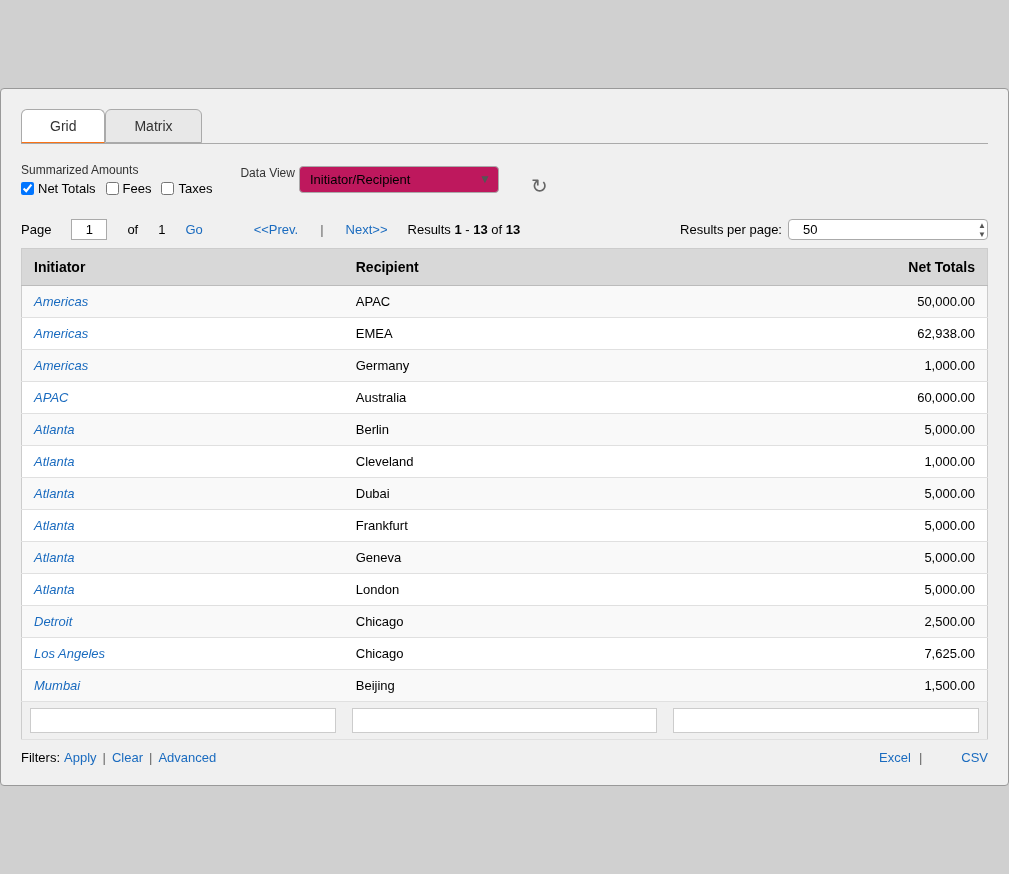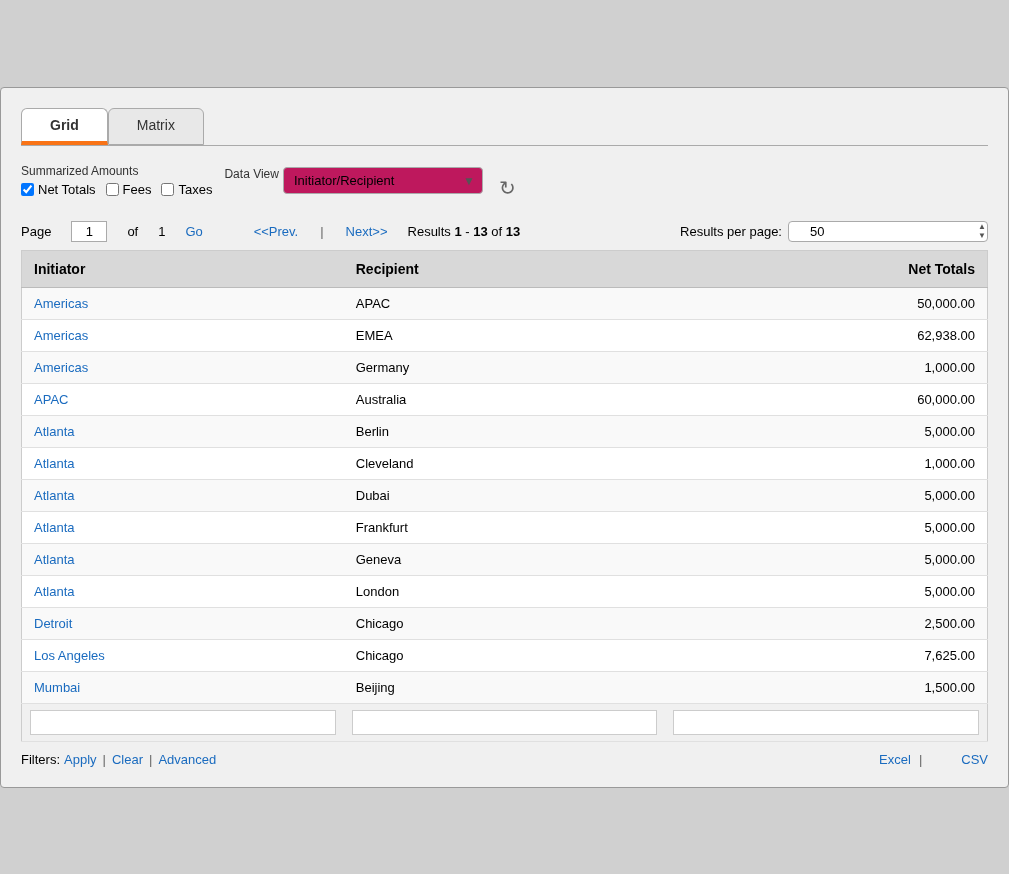--- a/index.html
+++ b/index.html
@@ -29,34 +29,34 @@
       padding: 8px 28px;
       border: 1px solid #aaa;
       background: #e8e8e8;
       cursor: pointer;
       border-radius: 6px 6px 0 0;
       font-size: 14px;
       color: #333;
     }
     .tab.active {
       background: #fff;
-      border-bottom: 4px solid #f97316;
-      font-weight: bold;
+      border-bottom: 1px solid #f97316;
+      font-weight: normal;
       z-index: 1;
     }
     .tab-bar-line {
       border-top: 1px solid #aaa;
       margin-bottom: 12px;
     }
 
     
     .controls {
       display: flex;
       align-items: center;
-      gap: 12px;
+      gap: 28px;
       margin-bottom: 17px;
     }
     .summarized-group {
       display: flex;
       flex-direction: column;
       gap: 4px;
     }
     .summarized-label {
       font-size: 12px;
       color: #333;
@@ -135,21 +135,21 @@
       cursor: pointer;
     }
     .pagination .pipe { color: #666; margin: 0 2px; }
     .results-per-page {
       margin-left: auto;
       display: flex;
       align-items: center;
       gap: 6px;
     }
     .results-per-page select {
-      padding: 2px 20px 2px 21px;
+      padding: 2px 20px 2px 14px;
       border: 1px solid #aaa;
       font-size: 13px;
       appearance: none;
       background: #fff;
       cursor: pointer;
     }
 
     
     .data-table {
       width: 100%;
@@ -173,20 +173,21 @@
       padding: 8px 12px;
       border-bottom: 1px solid #e0e0e0;
       font-size: 13px;
     }
     .data-table td.right { text-align: right; }
     .data-table tbody tr:nth-child(odd) { background: #f9f9f9; }
     .data-table tbody tr:nth-child(even) { background: #ffffff; }
     .data-table a {
       color: #1a6bbf;
       text-decoration: none;
+      font-style: italic;
     }
 
     
     .filter-row td {
       padding: 6px 8px;
       background: #f0f0f0;
     }
     .filter-row input {
       width: 100%;
       padding: 4px 6px;

